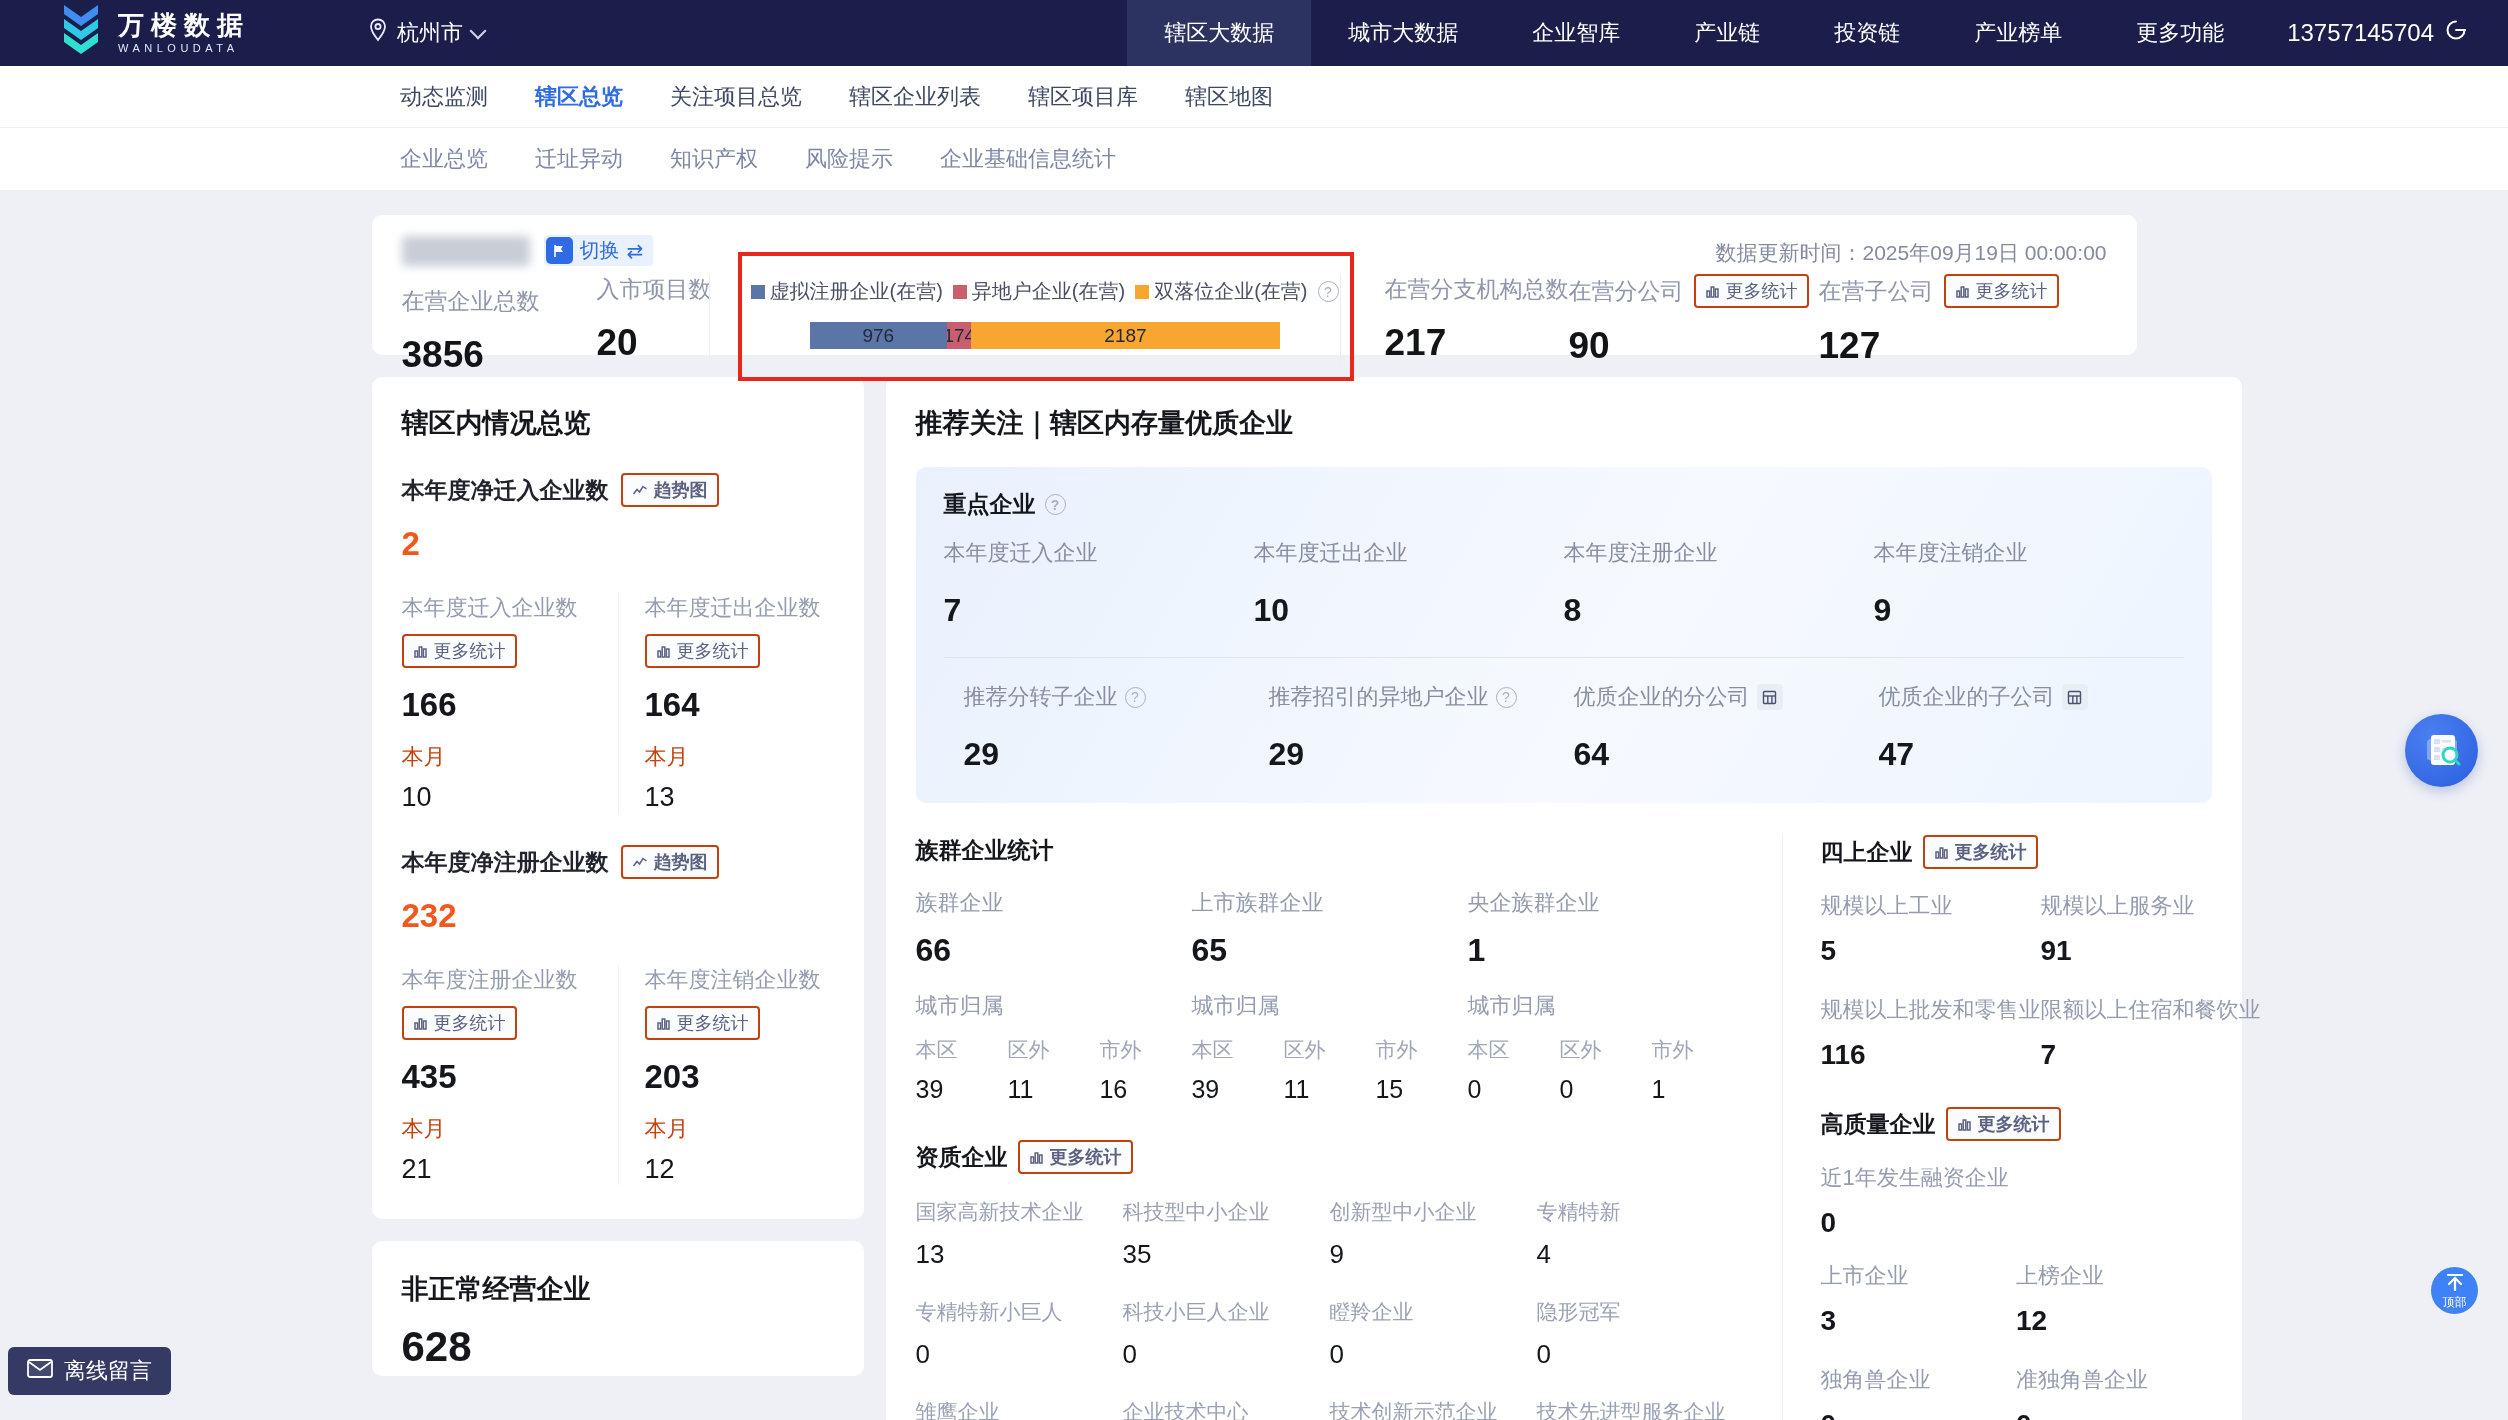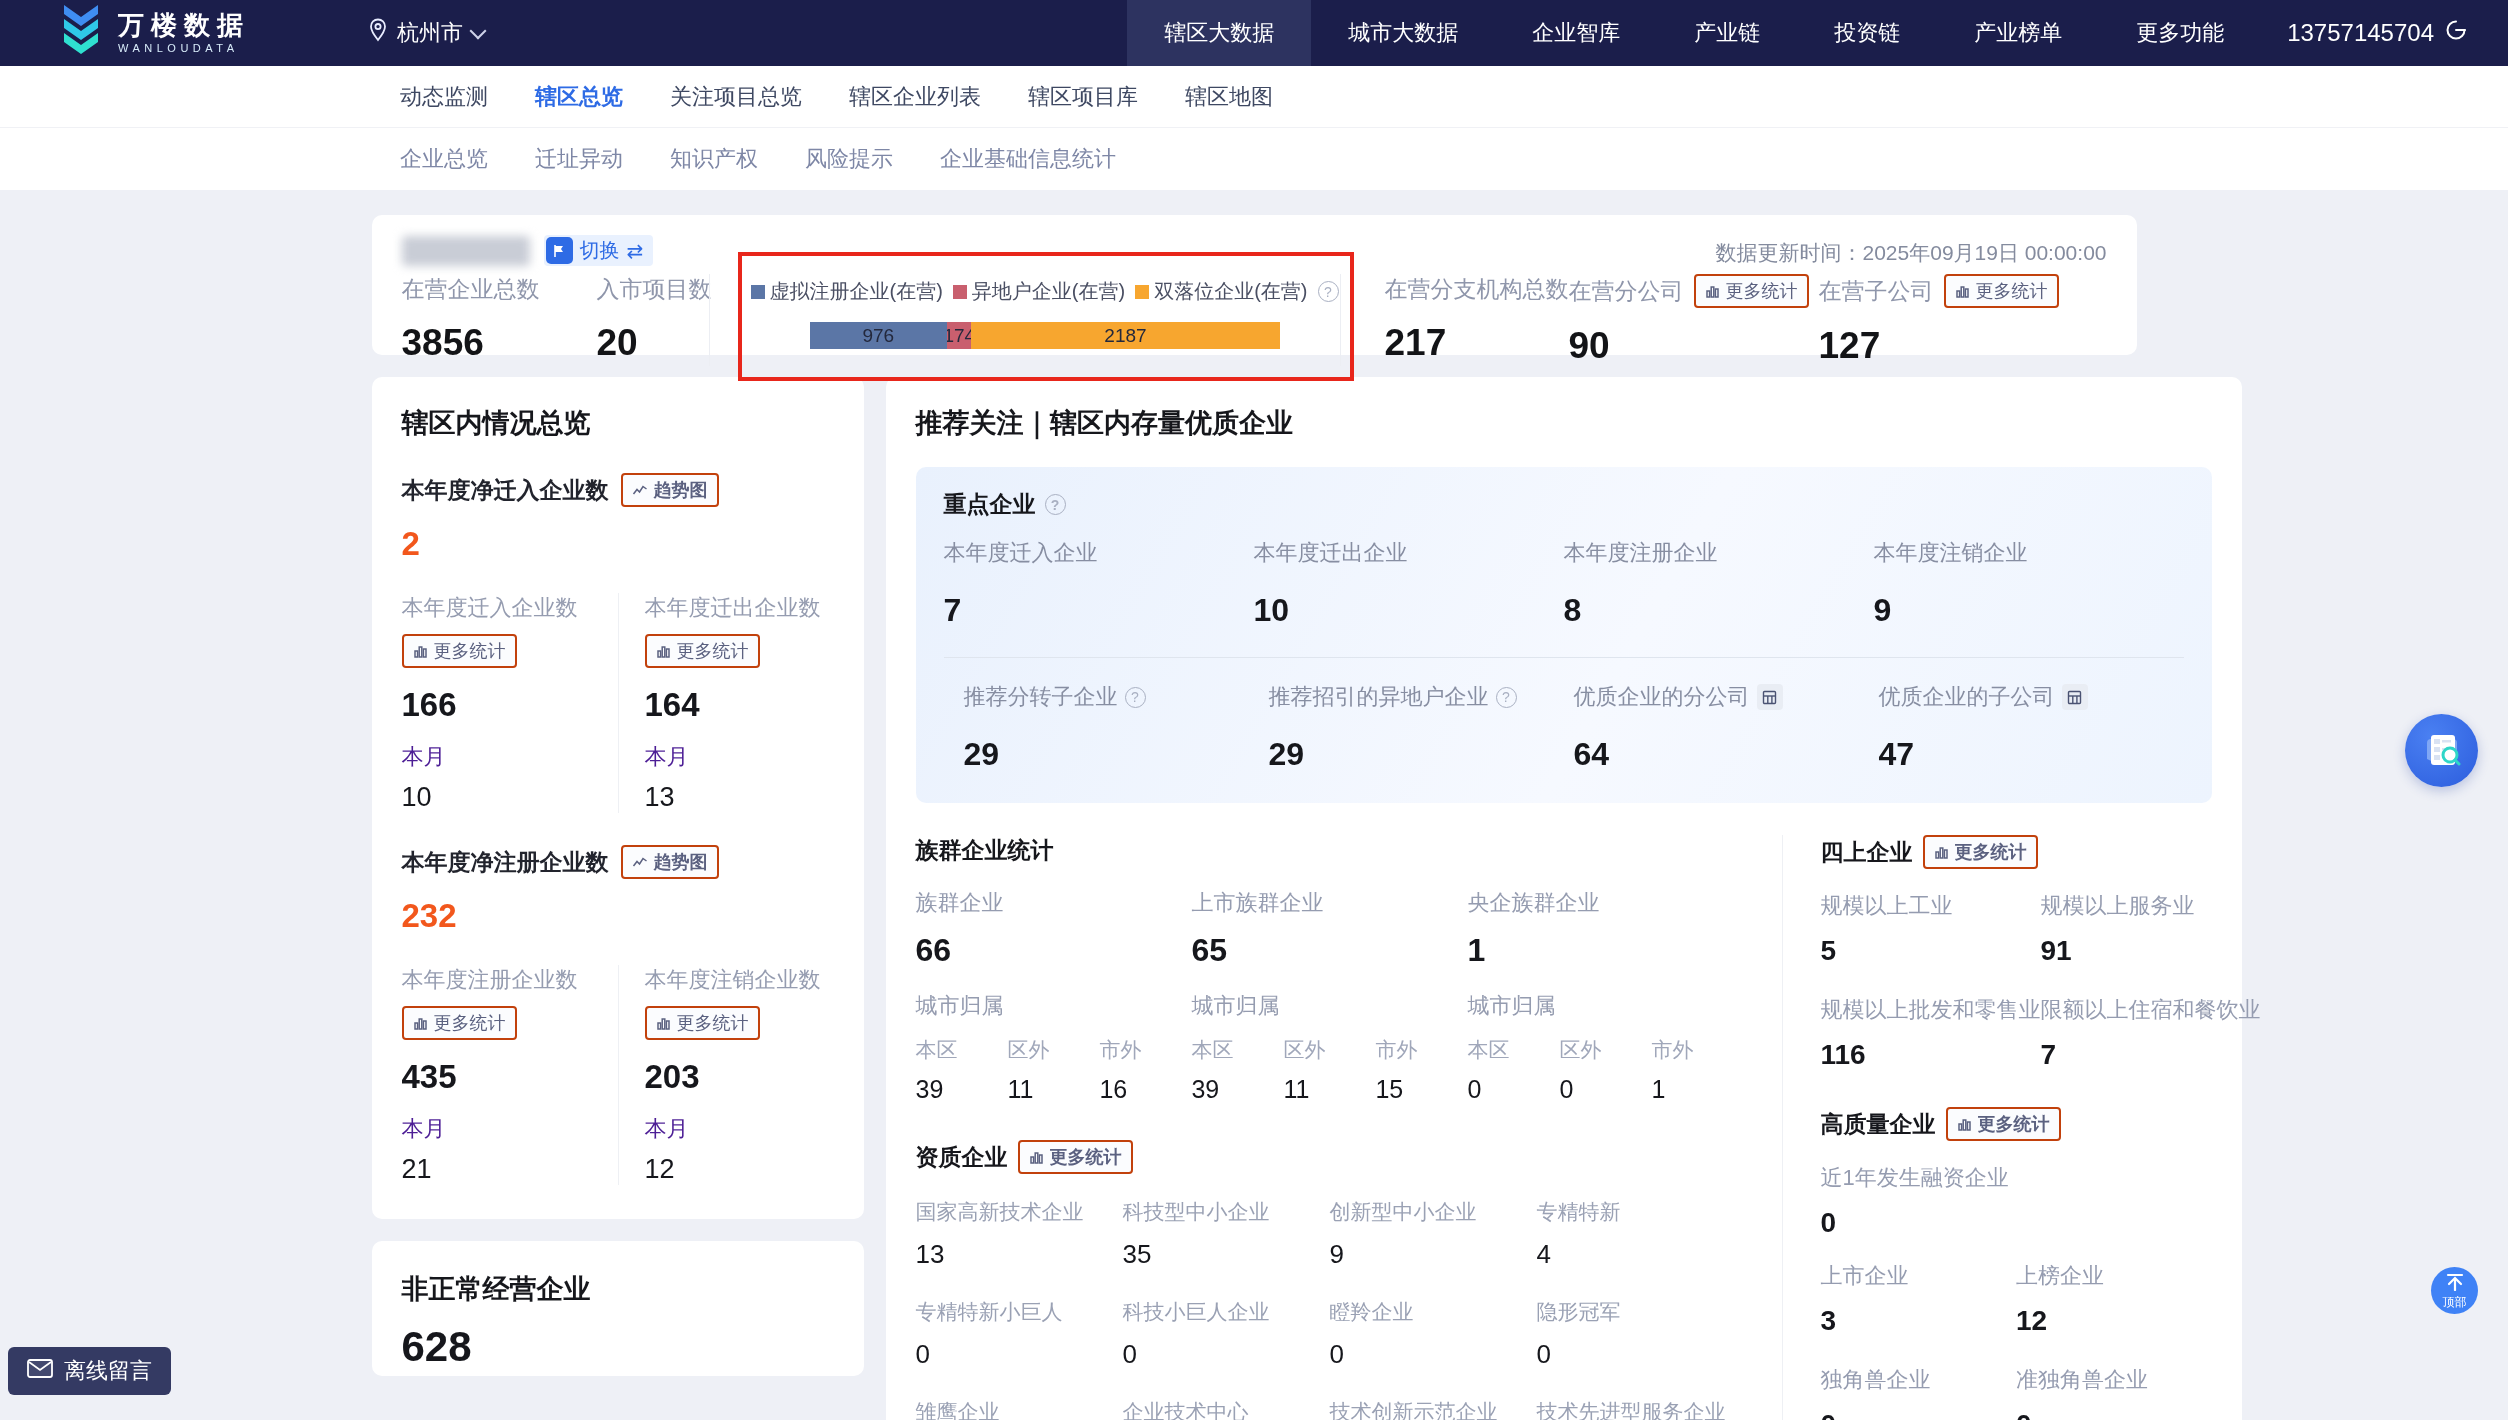--- a/index.html
+++ b/index.html
@@ -33,21 +33,21 @@
   
   .summary-card { position:relative; padding:20px 30px 26px; height:140px; }
   .company-row { display:flex; align-items:center; gap:14px; }
   .company-blur { width:128px; height:30px; background:#c9cdd6; border-radius:4px; filter:blur(5px); }
   .switch-pill { display:flex; align-items:center; gap:7px; background:#e9f1fe; border:none; border-radius:4px; padding:2px 10px 2px 2px; color:#2e6be5; font-size:20px; cursor:pointer; font-family:inherit; }
   .switch-flag { width:27px; height:27px; background:#2e6be5; border-radius:5px; display:flex; align-items:center; justify-content:center; }
   .updated { position:absolute; right:30px; top:24px; color:#848b9e; font-size:21px; }
   .summary-stats { display:flex; margin-top:8px; align-items:flex-start; }
   .sstat .lbl { font-size:23px; color:#8f96ab; display:flex; gap:10px; align-items:center; white-space:nowrap; }
   .sstat .val { font-size:37px; font-weight:bold; color:#131417; margin-top:17px; }
-  .s1 { width:195px; } .s2 { width:112px; } .s3 { width:228px; padding-left:44px;} .s4 { width:250px; } .s5 { flex:1; }
+  .s1 { width:195px;margin-top:12px; } .s2 { width:112px; } .s3 { width:228px; padding-left:44px;} .s4 { width:250px; } .s5 { flex:1; }
   .vdiv { width:1px; background:#eceef3; height:92px; }
   .bar-block { width:590px; margin-left:40px; padding:4px 60px 0; position:relative; }
   .anno { position:absolute; left:-12px; right:-14px; top:-22px; bottom:-32px; border:4px solid #e8261b; pointer-events:none; }
   .legend { display:flex; align-items:center; justify-content:center; gap:10px; font-size:20px; color:#4a4f63; white-space:nowrap; }
   .legend-item { display:flex; align-items:center; gap:5px; }
   .legend-swatch { width:14px; height:14px; display:inline-block; }
   .stack-bar { display:flex; height:27px; margin-top:17px; }
   .seg { display:flex; align-items:center; justify-content:center; font-size:19px; color:#23283c; overflow:hidden; }
   .chip { display:inline-flex; align-items:center; gap:6px; border:2px solid #c2410c; background:#fbfcfe; border-radius:4px; padding:3px 9px; font-size:18px; color:#5b6180; cursor:pointer; white-space:nowrap; }
   
@@ -57,21 +57,21 @@
   .ov-title { font-size:27px; font-weight:bold; }
   .ov-block { margin-top:32px; }
   .ov-head { display:flex; gap:12px; align-items:center; font-size:23px; font-weight:bold; color:#22242d; white-space:nowrap; }
   .ov-net { font-size:33px; font-weight:bold; color:#f2571c; margin-top:18px; }
   .ov-grid { display:flex; margin-top:30px; }
   .ov-cell { width:50%; }
   .ov-cell + .ov-cell { border-left:1px solid #eef0f4; padding-left:26px; }
   .ov-lbl { font-size:22px; color:#959cb0; white-space:nowrap; }
   .ov-chip-row { margin-top:11px; }
   .ov-val { font-size:33px; font-weight:bold; margin-top:18px; }
-  .ov-month-lbl { font-size:22px; color:#4c1d95; margin-top:18px; }
+  .ov-month-lbl { font-size:22px; color:#c2410c; margin-top:18px; }
   .ov-month-val { font-size:27px; margin-top:10px; }
   .abnormal-card { padding:30px; height:135px; }
   .ab-title { font-size:27px; font-weight:bold; }
   .ab-val { font-size:42px; font-weight:bold; margin-top:16px; }
   
   .main-card { flex:1; padding:28px 30px 34px; }
   .main-title { font-size:27px; font-weight:bold; }
   .key-panel { margin-top:26px; background:linear-gradient(120deg,#e9f1fd 0%,#f6f9ff 55%,#edf4fe 100%); border-radius:10px; padding:22px 28px 30px; }
   .key-head { font-size:23px; font-weight:bold; display:flex; align-items:center; gap:9px; }
   .key-row { display:flex; margin-top:18px; }

